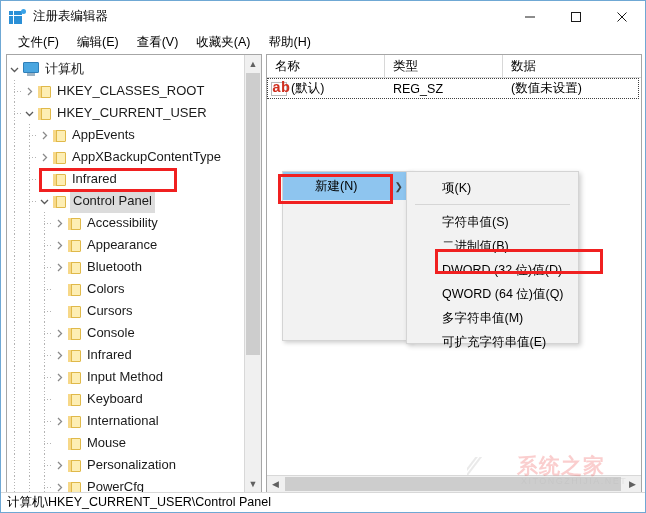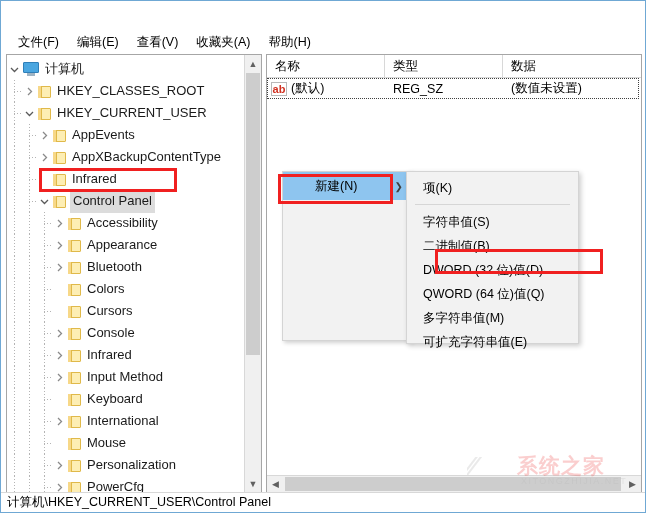--- a/index.html
+++ b/index.html
@@ -302,22 +302,22 @@
     outline-offset: -1px;
     width: 372px;
   }
   .ab-icon {
     width: 16px; height: 14px;
     flex: 0 0 auto;
     margin-right: 4px;
     background: #ffffff;
     border: 1px solid #b9b9b9;
     box-sizing: border-box;
-    font-family: Liberation Sans, sans-serif;
-    font-size: 11px;
+    font-family: Liberation Mono, monospace;
+    font-size: 15px;
     font-weight: bold;
     color: #d03020;
     line-height: 12px;
     text-align: center;
   }
   #list-hscroll {
     position: absolute;
     left: 0; bottom: 0;
     width: 374px; height: 17px;
     background: #f0f0f0;
@@ -402,20 +402,21 @@
     padding-top: 4px;
   }
   #submenu .item {
     height: 24px;
     display: flex;
     align-items: center;
     padding-left: 16px;
     font-size: 12.5px;
     color: #000000;
     white-space: nowrap;
+    margin-left: 19px;
   }
   #submenu .sep {
     height: 1px;
     background: #d6d6d6;
     margin: 4px 8px 5px 8px;
   }
 
   
   .redbox {
     position: absolute;
@@ -461,20 +462,45 @@
     font-style: italic;
     color: #b0b0b0;
     line-height: 26px;
   }
 </style>
 </head>
 <body>
 
 <div id="window">
 
+  <div id="titlebar">
+    <div id="app-icon">
+      <div class="grid"></div>
+      <div class="dot"></div>
+    </div>
+    <div id="title-text">注册表编辑器</div>
+    <div id="winctrl">
+      <div class="btn">
+        <svg width="12" height="12" viewBox="0 0 12 12">
+            <line x1="1" y1="6" x2="11" y2="6" stroke="#1a1a1a" stroke-width="1"></line>
+          </svg>
+      </div>
+      <div class="btn">
+        <svg width="12" height="12" viewBox="0 0 12 12">
+            <rect x="1.5" y="1.5" width="9" height="9" fill="none" stroke="#1a1a1a" stroke-width="1"></rect>
+          </svg>
+      </div>
+      <div class="btn">
+        <svg width="12" height="12" viewBox="0 0 12 12">
+            <line x1="1.5" y1="1.5" x2="10.5" y2="10.5" stroke="#1a1a1a" stroke-width="1"></line>
+            <line x1="10.5" y1="1.5" x2="1.5" y2="10.5" stroke="#1a1a1a" stroke-width="1"></line>
+          </svg>
+      </div>
+    </div>
+  </div>
 
   <div id="menubar">
     <div class="mi">文件(F)</div>
     <div class="mi">编辑(E)</div>
     <div class="mi">查看(V)</div>
     <div class="mi">收藏夹(A)</div>
     <div class="mi">帮助(H)</div>
   </div>
 
   <div id="tree-pane">

